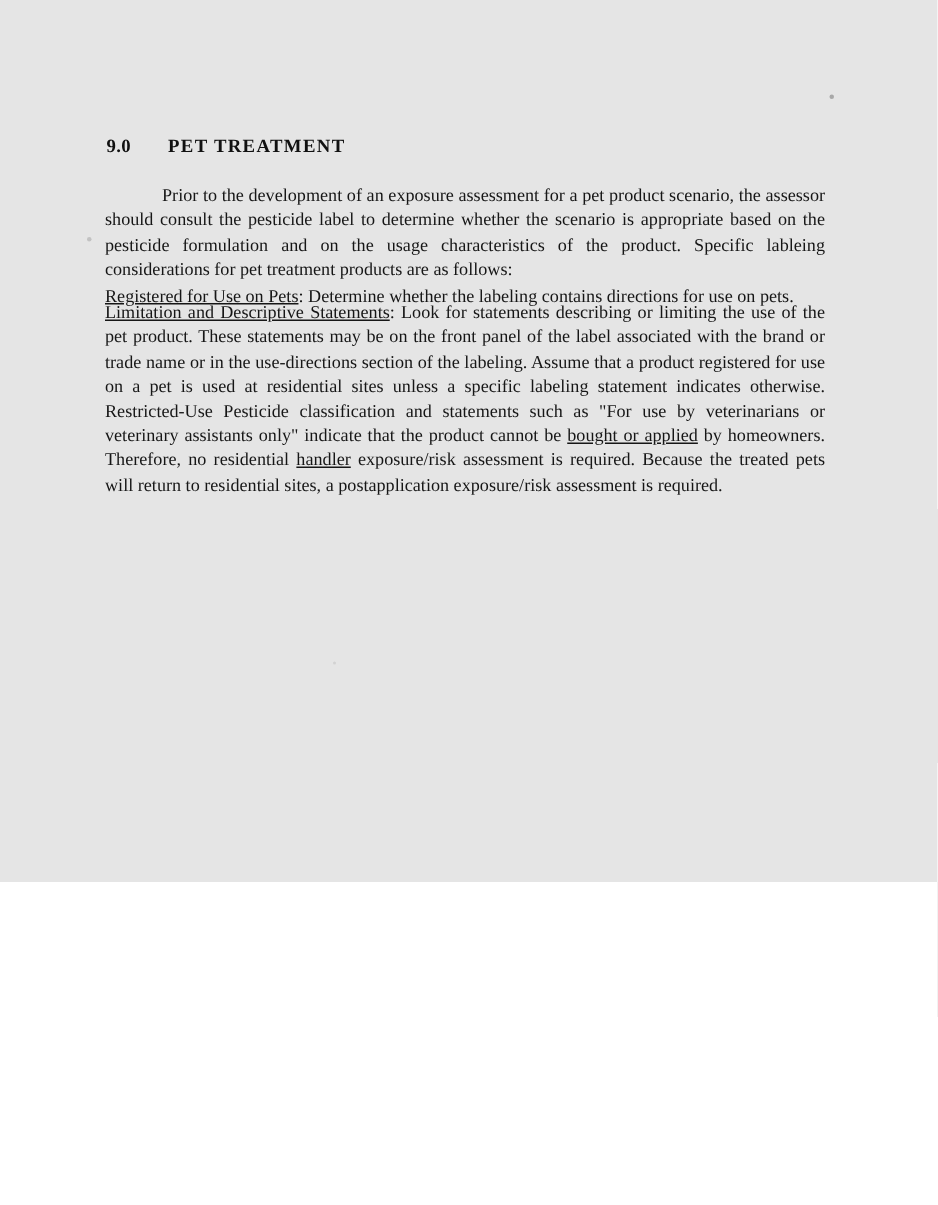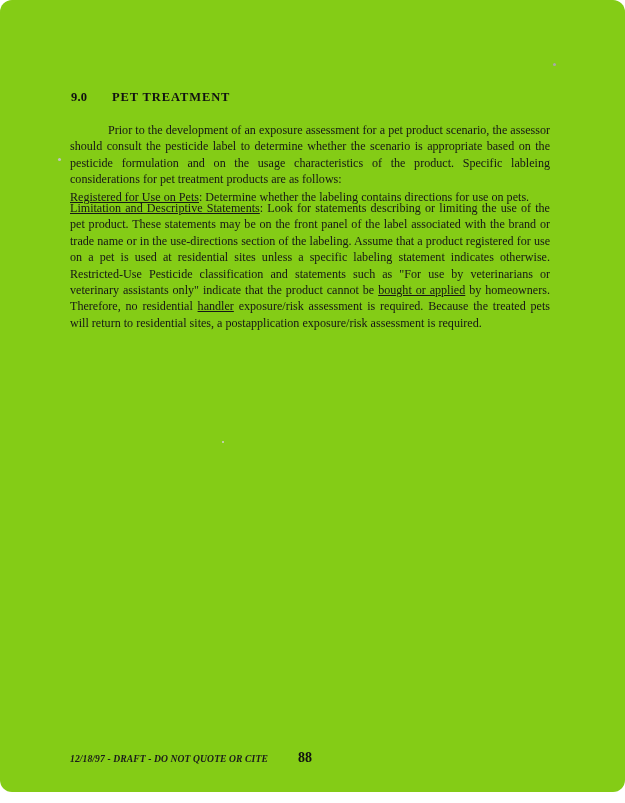--- a/index.html
+++ b/index.html
@@ -8,25 +8,24 @@
     padding: 0;
     background: #ffffff;
   }
   body {
     font-family: "Liberation Serif", "DejaVu Serif", serif;
     color: #000000;
   }
   .page {
     position: relative;
     width: 625px;
-    height: 792px;
-    background: #84cc16;
+    height: 588px;
+    background: #e5e5e5;
     overflow: hidden;
     box-sizing: border-box;
-    border-radius: 12px;
   }
 
   
   .section-heading {
     position: absolute;
     left: 71px;
     top: 90px;
     font-weight: bold;
     font-size: 12.5px;
     letter-spacing: 0.2px;

